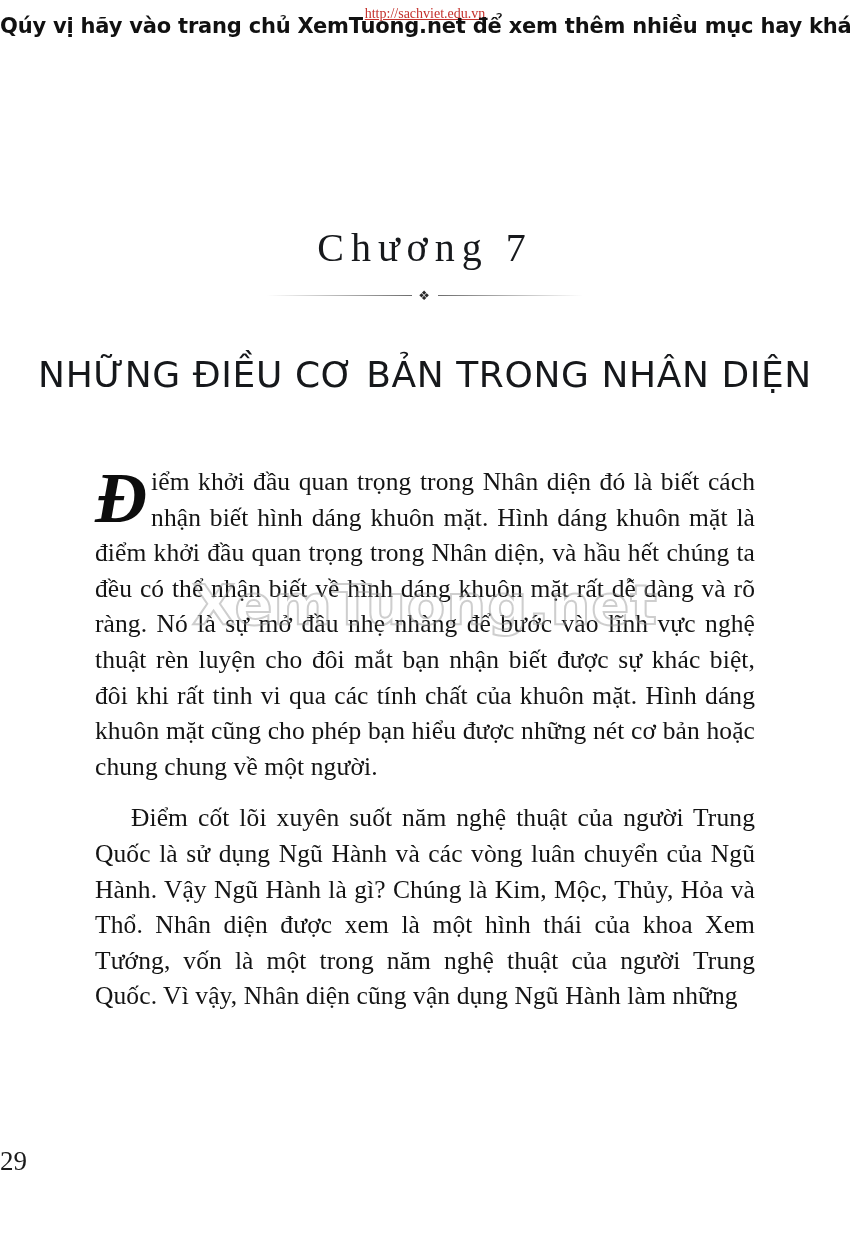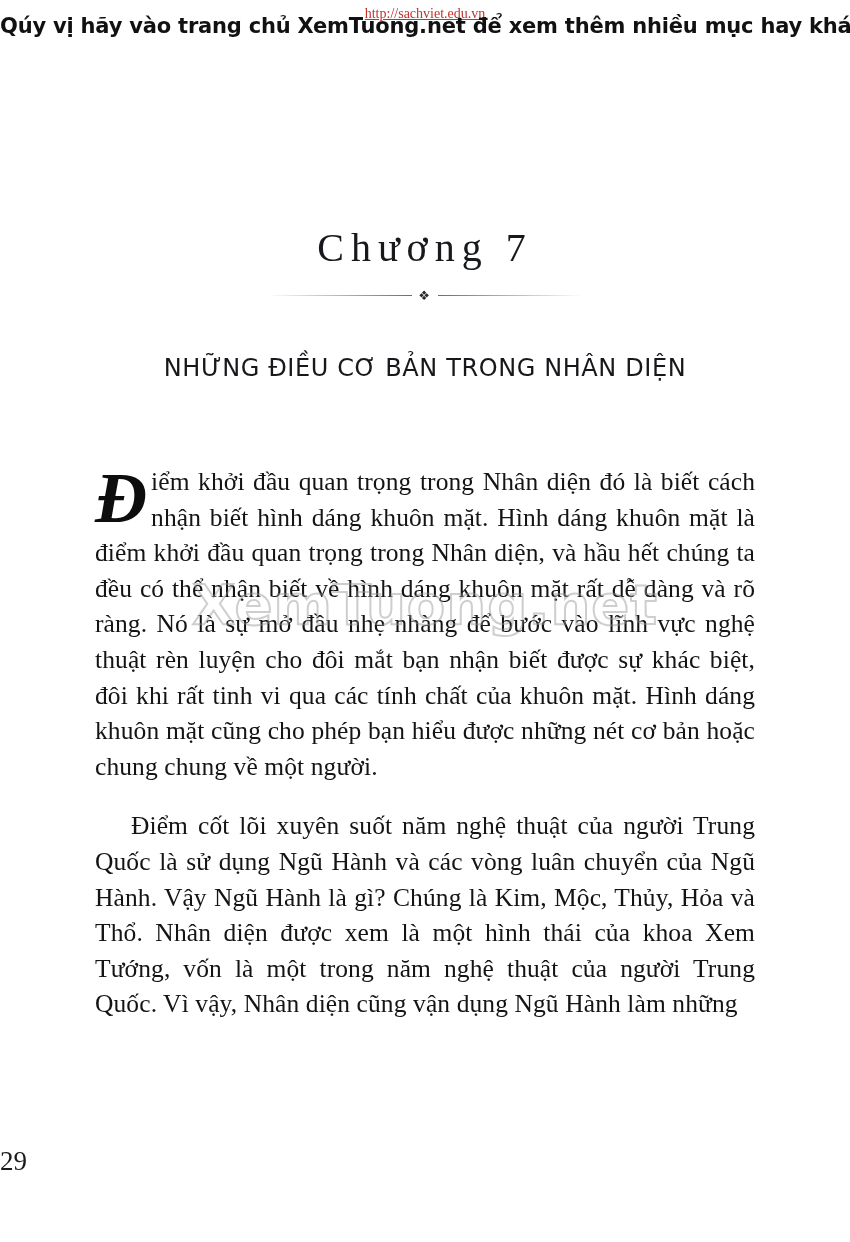--- a/index.html
+++ b/index.html
@@ -99,21 +99,21 @@
     line-height: 1;
   }
 
   .chapter-title {
     position: absolute;
     top: 298px;
     left: 0;
     width: 850px;
     text-align: center;
     font-family: "DejaVu Sans", sans-serif;
-    font-size: 24px;
+    font-size: 36px;
     font-weight: 500;
     letter-spacing: 0.6px;
     color: #16181b;
     white-space: nowrap;
   }
 
   .body-text {
     position: absolute;
     top: 408px;
     left: 95px;
@@ -122,21 +122,21 @@
     font-size: 25.5px;
     line-height: 35.6px;
     text-align: justify;
     color: #141414;
     letter-spacing: 0.1px;
   }
   .body-text p {
     margin: 0;
   }
   .body-text p + p {
-    margin-top: 24px;
+    margin-top: 16px;
     text-indent: 36px;
   }
   .para-first {
     text-indent: 0;
   }
   .dropcap {
     float: left;
     font-family: "Liberation Serif", serif;
     font-size: 72px;
     line-height: 0.78;

